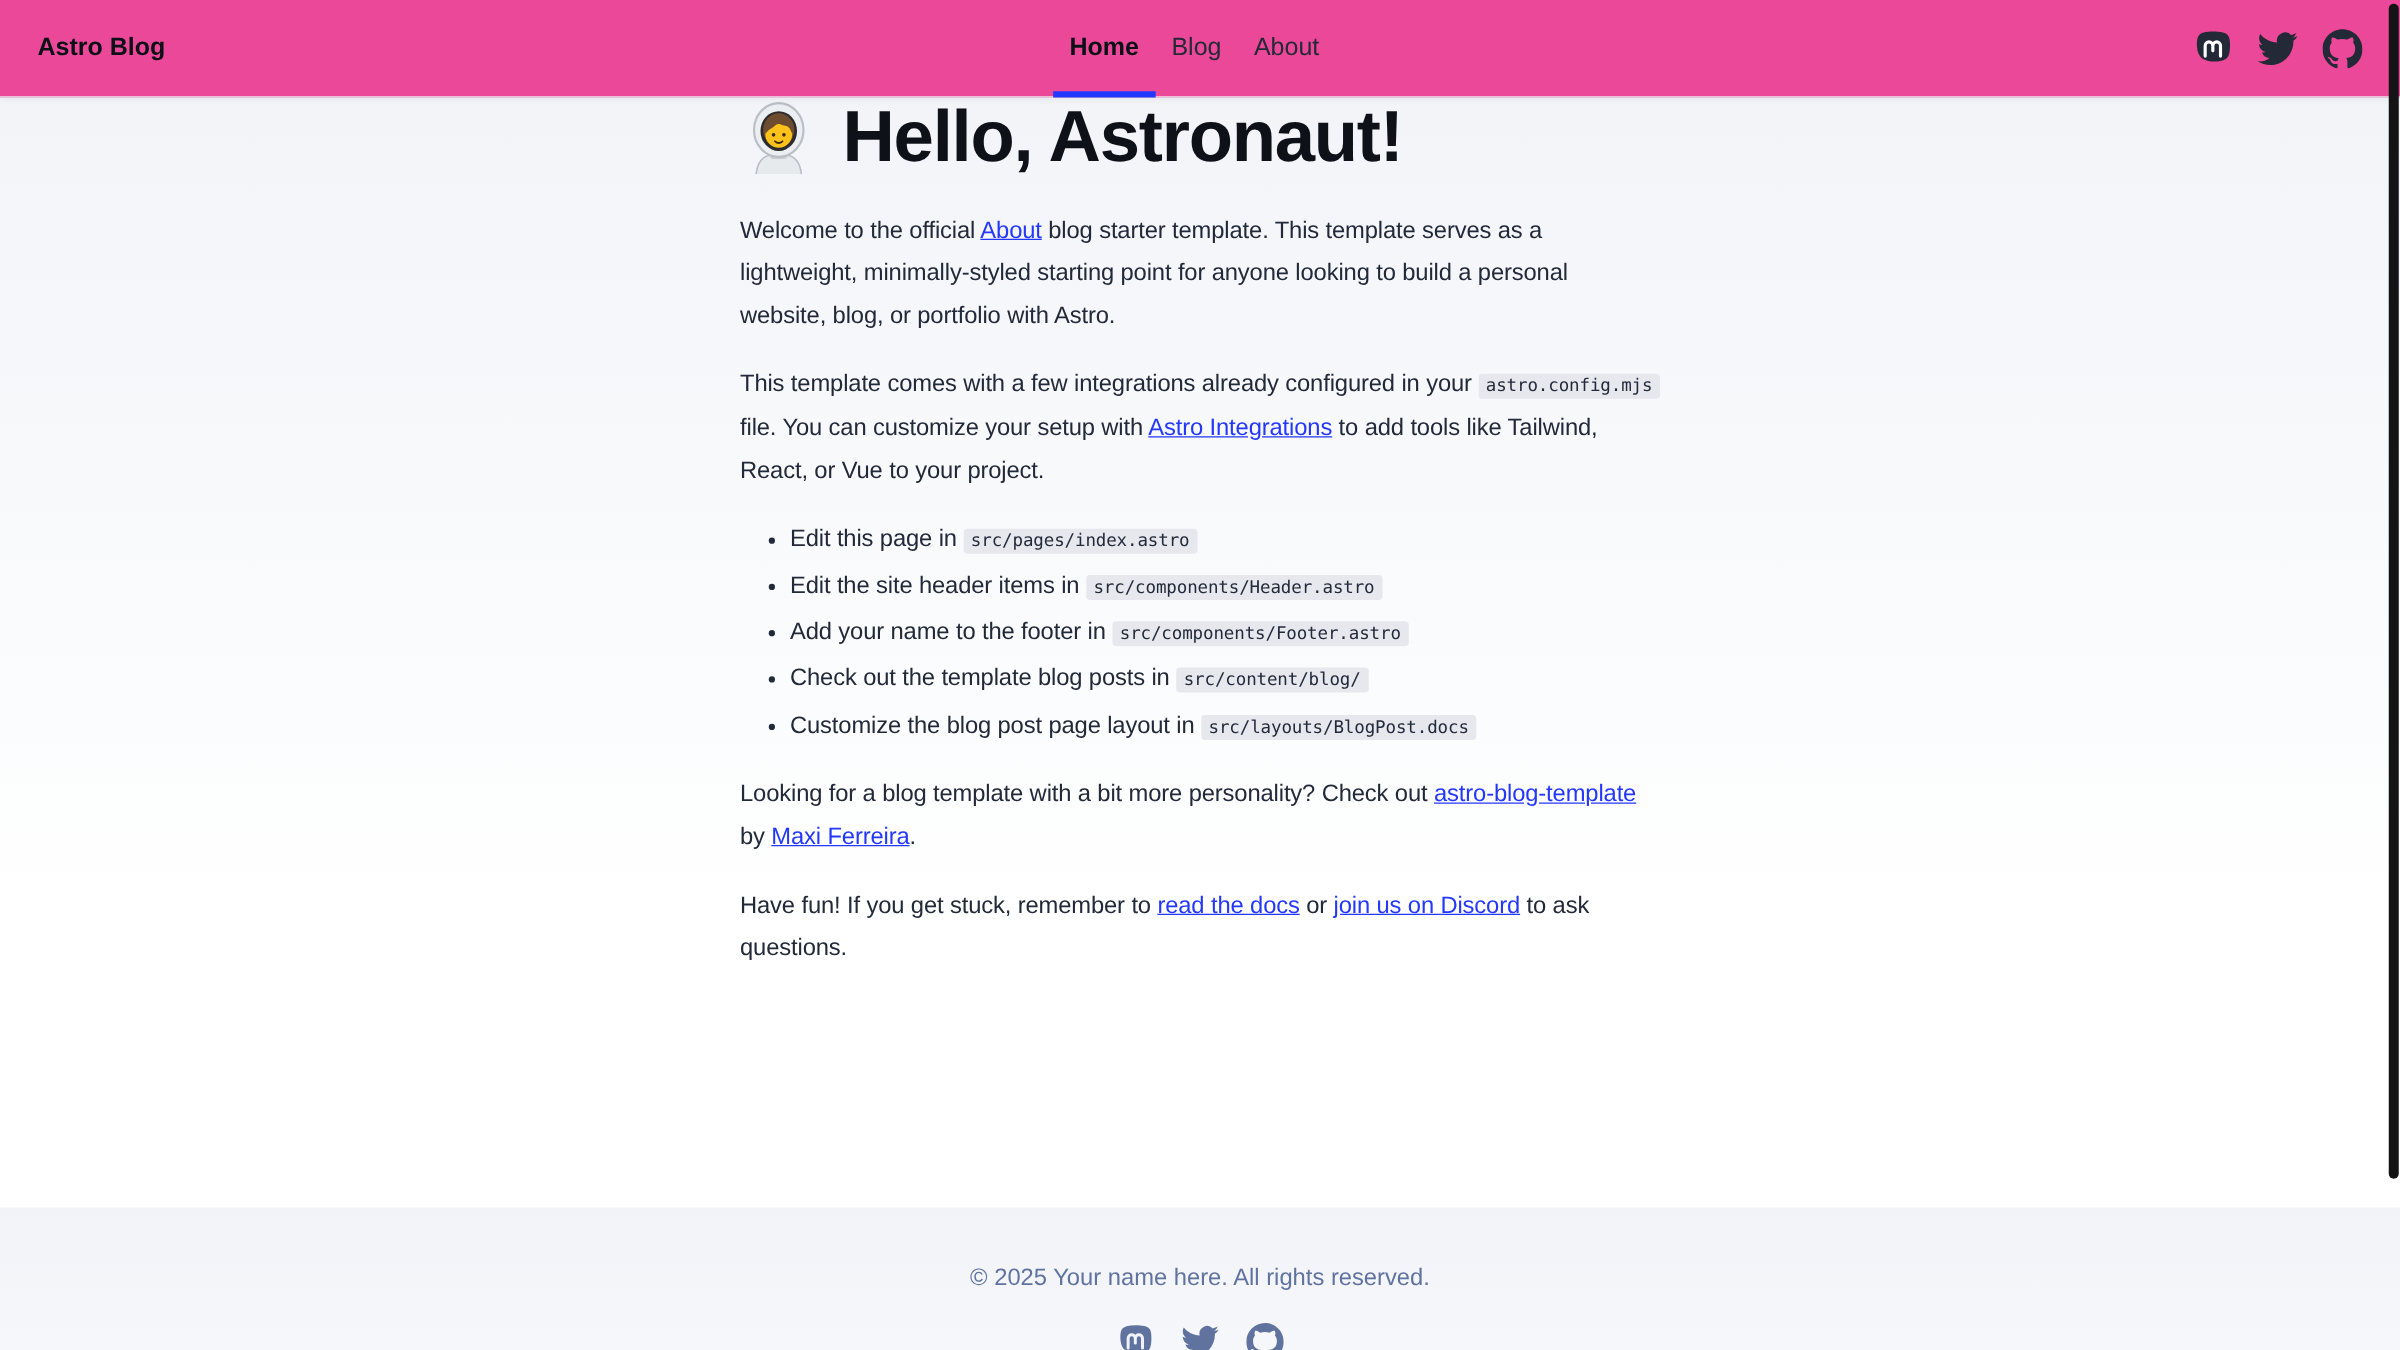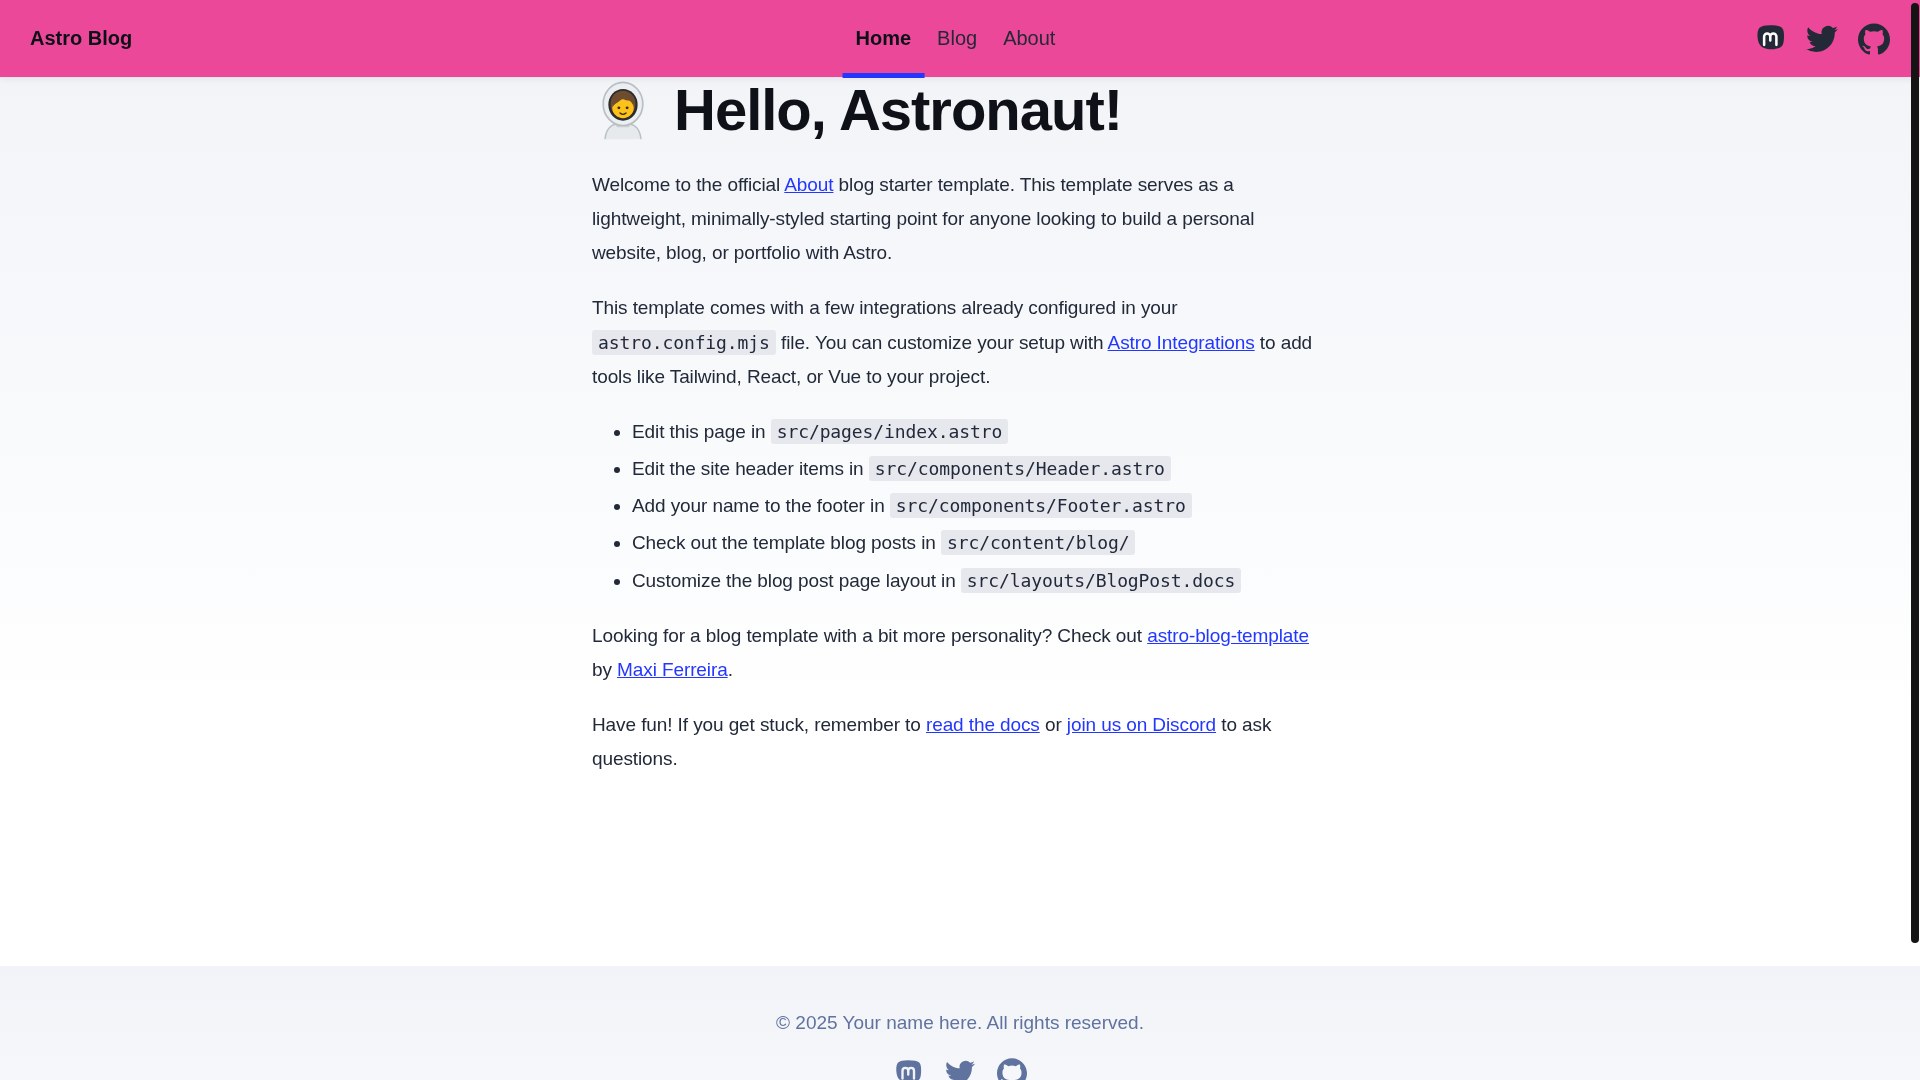--- a/index.html
+++ b/index.html
@@ -120,21 +120,21 @@
   .body-text{margin:0 0 21px 0;}
   .ideas-list{margin:0 0 21px 0;padding-left:40px;}
   .ideas-list li{margin-bottom:3px;}
   .text-link{
     color:var(--accent);
     text-decoration:underline;
     cursor:pointer;
   }
   .inline-code{
     font-family:"DejaVu Sans Mono", monospace;
-    font-size:18px;
+    font-size:14px;
     background:var(--code-bg);
     padding:2px 6px;
     border-radius:3px;
     white-space:nowrap;
   }
 
   
   .site-footer{
     height:280px;
     background:linear-gradient(180deg,#f1f3f8 0%,#f9fafc 70%);

